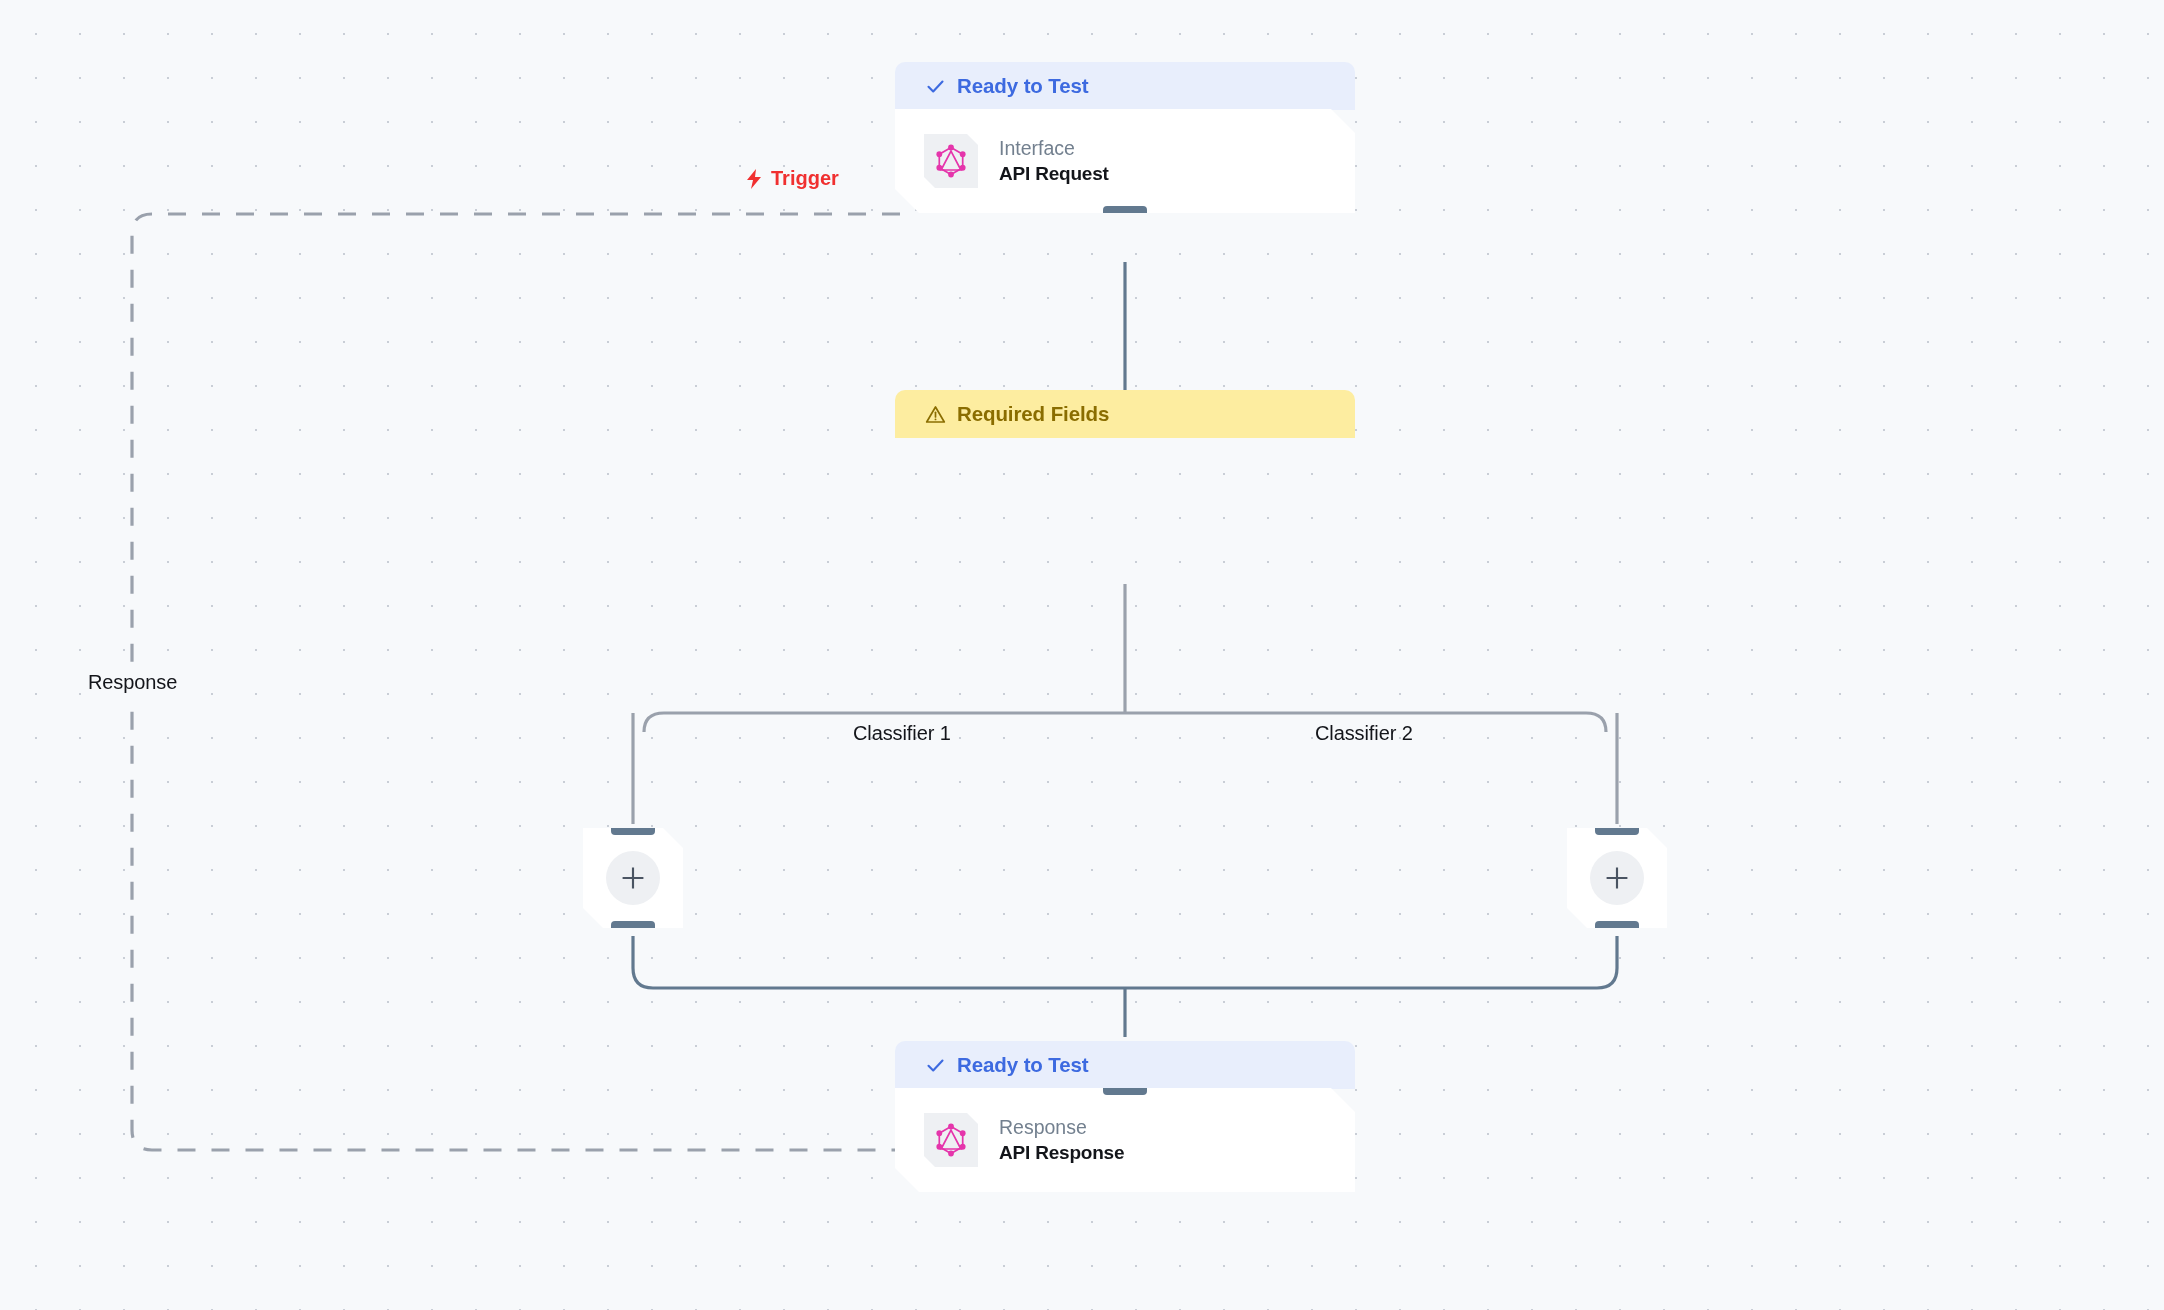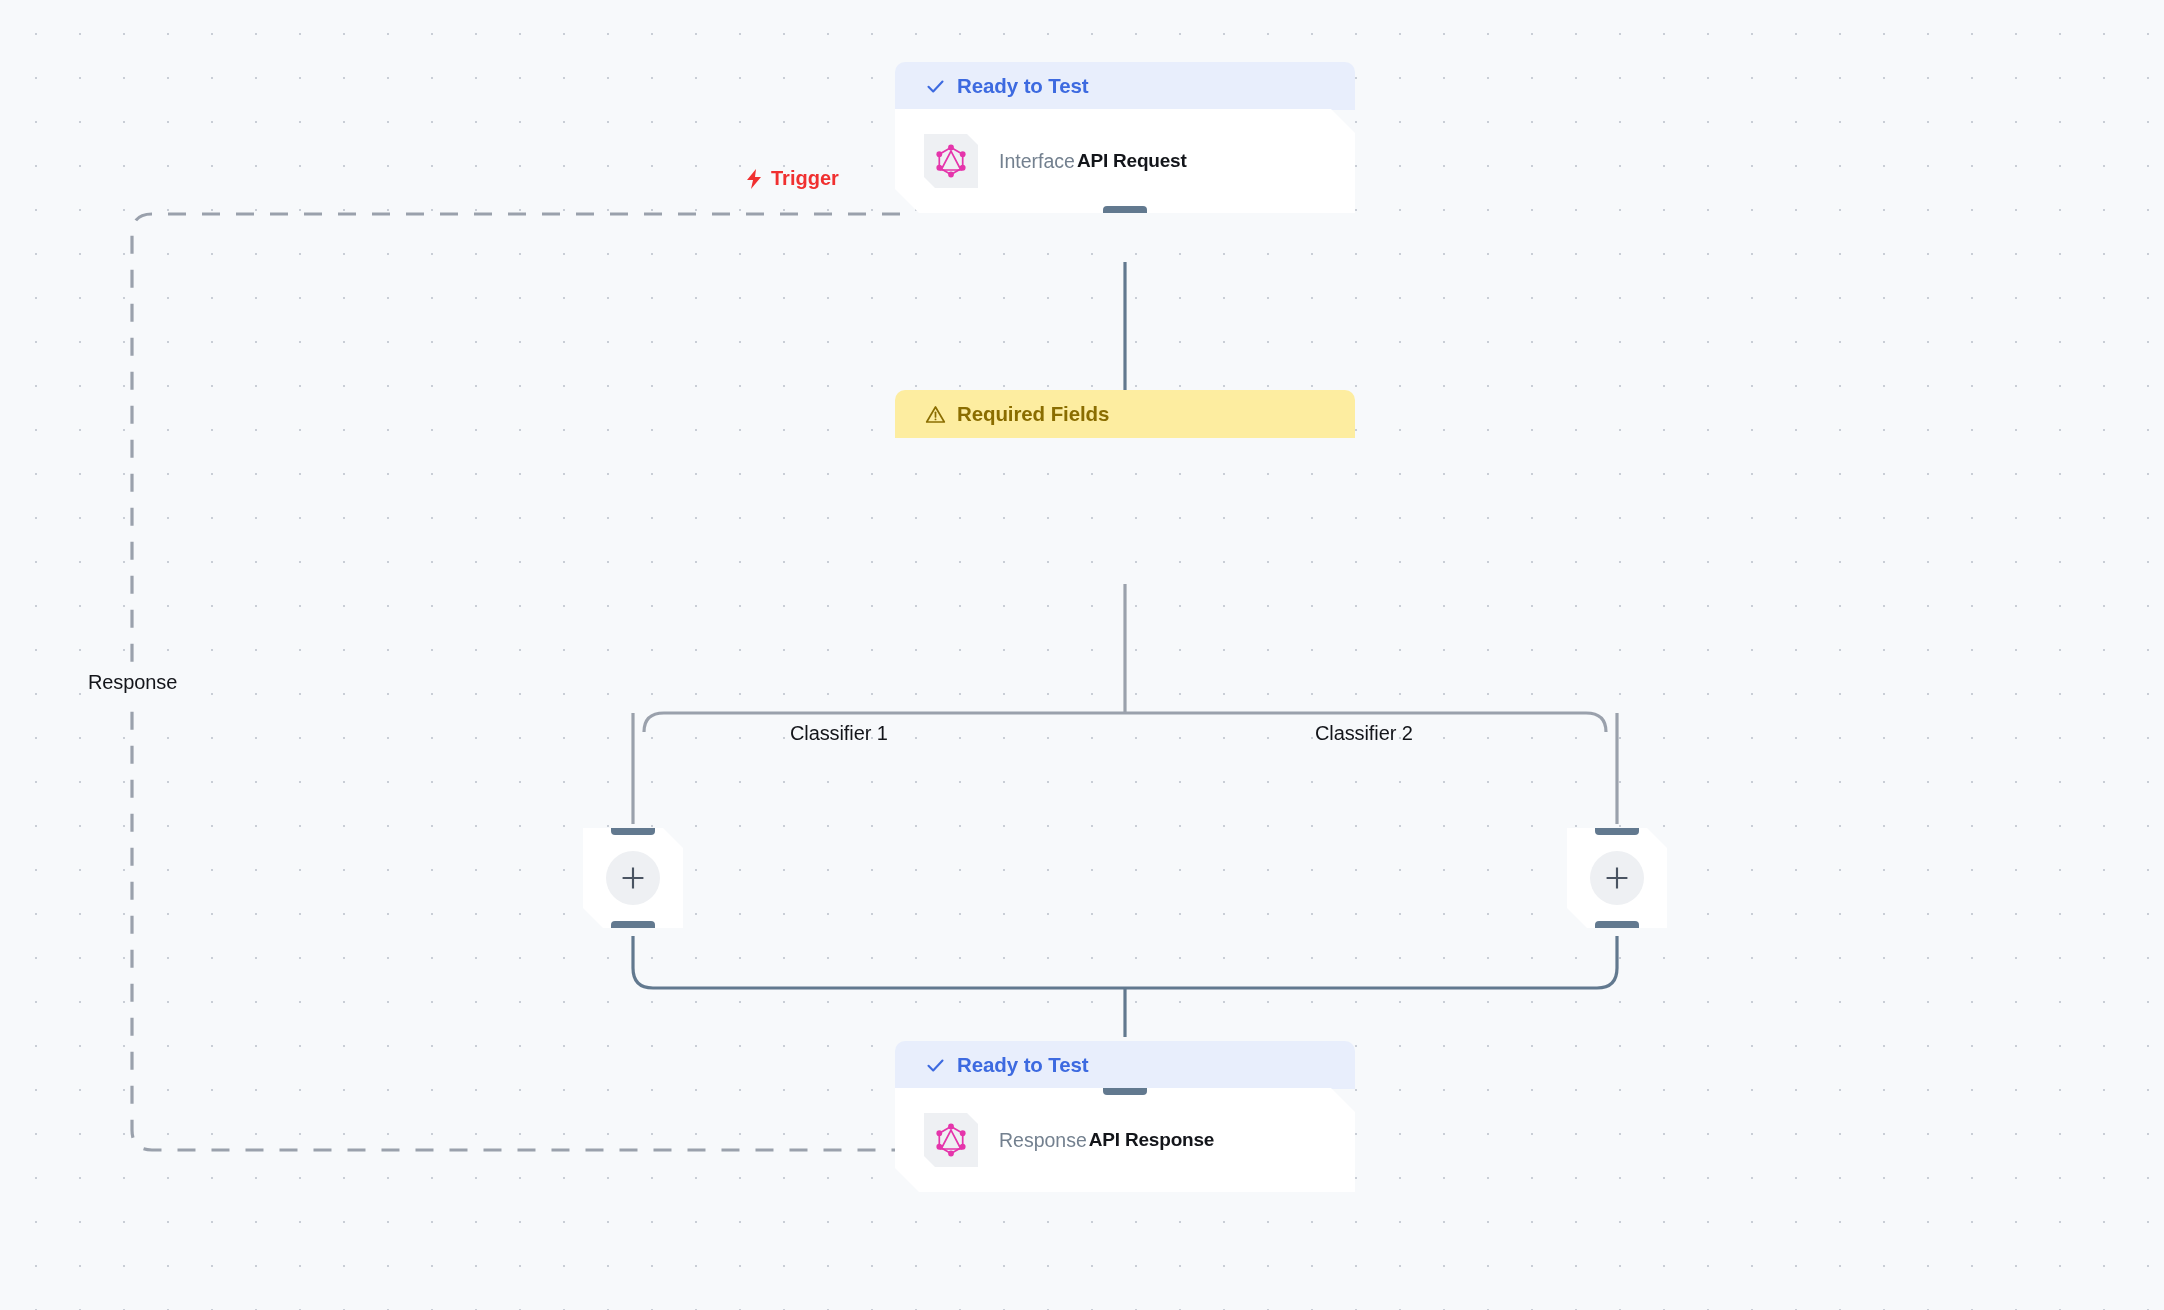--- a/index.html
+++ b/index.html
@@ -98,21 +98,21 @@
     flex: 0 0 auto;
     display: flex;
     align-items: center;
     justify-content: center;
     -webkit-clip-path: polygon(0 0, calc(100% - 11px) 0, 100% 11px, 100% 100%, 11px 100%, 0 calc(100% - 11px));
     clip-path: polygon(0 0, calc(100% - 11px) 0, 100% 11px, 100% 100%, 11px 100%, 0 calc(100% - 11px));
   }
   .nodeicon.gql { background: #eef0f3; }
   .nodeicon.flow { background: #fdeae8; }
 
-  .nodetext { display: flex; flex-direction: row; gap: 2px; }
+  .nodetext { display: flex; flex-direction: column; gap: 2px; }
   .node-kind {
     font-size: 19.5px;
     color: #73808f;
     line-height: 1.25;
   }
   .node-title {
     font-size: 19px;
     font-weight: bold;
     color: #13151a;
     letter-spacing: -0.2px;
@@ -201,21 +201,21 @@
     <span>
       <svg width="18" height="22" viewBox="0 0 18 22">
         <path d="M11 1 L2 12 L8 12 L6 21 L16 9 L10 9 Z" fill="#f03030"></path>
       </svg>
     </span>
     <span>Trigger</span>
   </div>
 
   <div class="edge-label" style="left:82px; top:669px; background:#f7f9fb; padding:2px 6px;">Response</div>
 
-  <div class="edge-label" style="left:790px; top:722px;text-align:center;">Classifier 1</div>
+  <div class="edge-label" style="left:853px; top:722px;text-align:center;">Classifier 1</div>
   <div class="edge-label" style="left:1315px; top:722px;">Classifier 2</div>
 
   <div class="node" id="node-api-request" style="left:895px; top:62px;">
     <div class="badge ready">
       <span class="bicon">
         <svg viewBox="0 0 21 21" width="21" height="21">
           <path d="M3.5 10.8 L8.2 15.5 L17.5 5.5" fill="none" stroke="#3d6ae0" stroke-width="2.1" stroke-linecap="round" stroke-linejoin="round"></path>
         </svg>
       </span>
       <span>Ready to Test</span>

